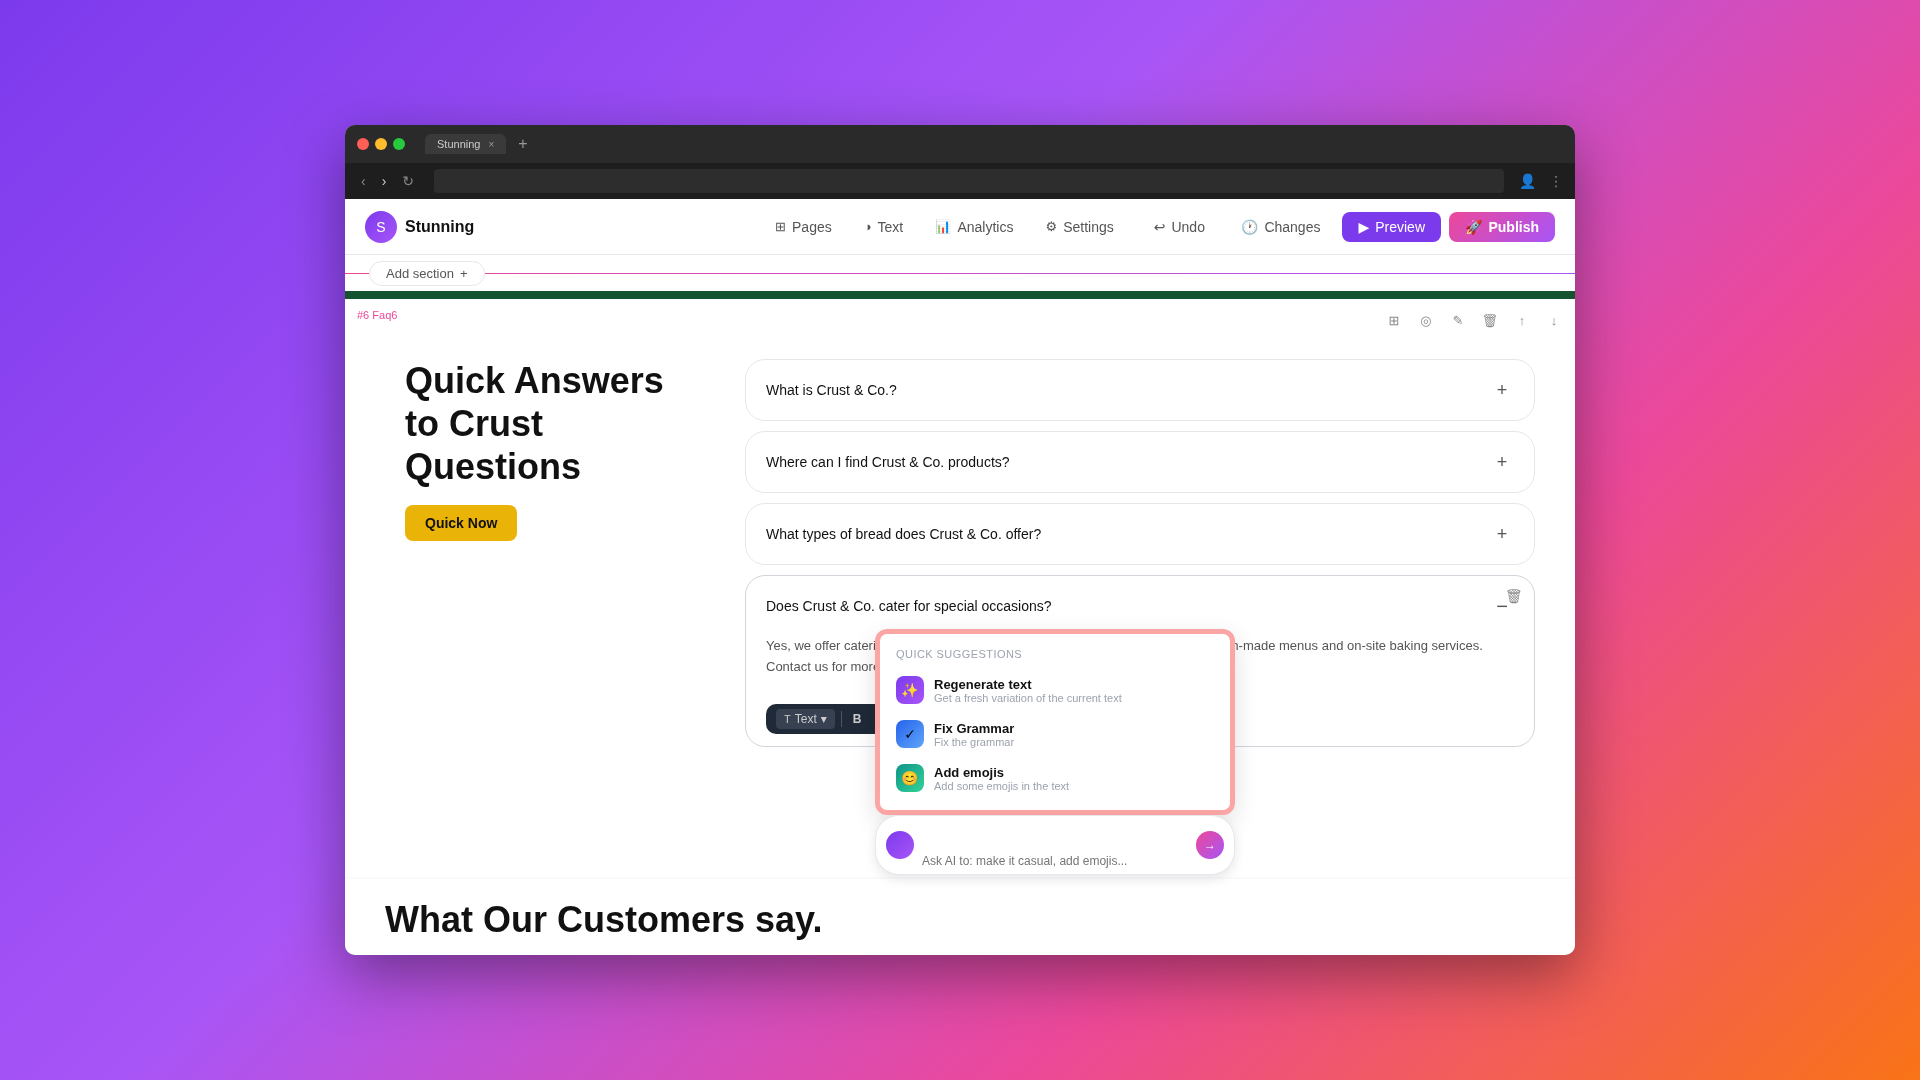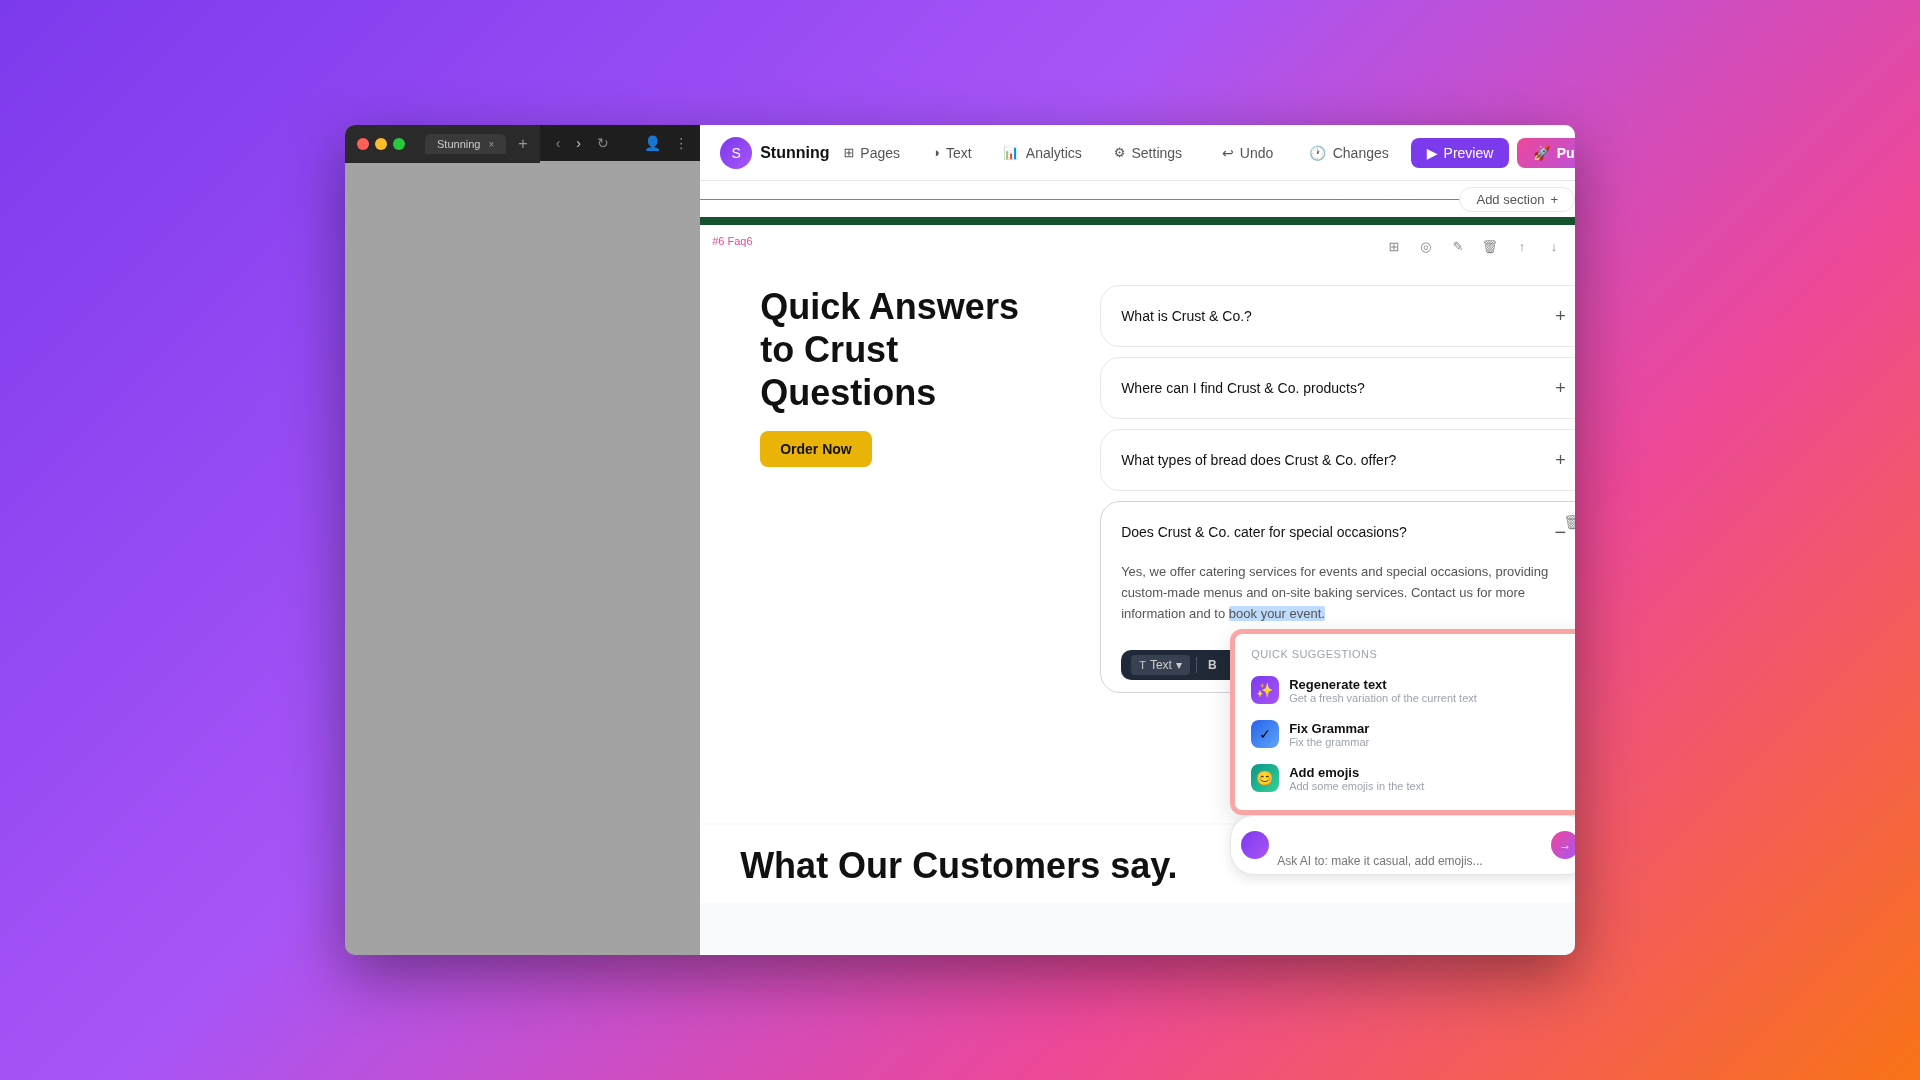--- a/index.html
+++ b/index.html
@@ -15,21 +15,21 @@
     }
 
     .browser-window {
       width: 1230px;
       height: 830px;
       background: #a3a3a3;
       border-radius: 10px;
       box-shadow: 0 20px 60px rgba(0,0,0,0.4);
       overflow: hidden;
       display: flex;
-      flex-direction: row;
+      flex-direction: column;
     }
 
     
     .browser-chrome {
       background: #2a2a2a;
       height: 38px;
       display: flex;
       align-items: center;
       padding: 0 12px;
       gap: 8px;
@@ -205,25 +205,26 @@
       cursor: pointer;
       display: flex;
       align-items: center;
       gap: 6px;
     }
 
     
     .add-section-bar {
       display: flex;
       align-items: center;
-      justify-content: flex-end;
+      justify-content: flex-start;
       height: 36px;
       position: relative;
       flex-shrink: 0;
       background: #fff;
+      padding-left: 24px;
     }
     .add-section-line {
       position: absolute;
       left: 0;
       right: 0;
       top: 50%;
       height: 1px;
       background: linear-gradient(90deg, #ec4899, #a855f7);
     }
     .add-section-btn {
@@ -641,21 +642,21 @@
           <button class="section-toolbar-btn">✎</button>
           <button class="section-toolbar-btn">🗑</button>
           <button class="section-toolbar-btn">↑</button>
           <button class="section-toolbar-btn">↓</button>
         </div>
 
         <div class="faq-section">
 
           <div class="faq-left">
             <h1 class="faq-title">Quick Answers to Crust Questions</h1>
-            <button class="btn-order">Order Now</button>
+            <button class="btn-order">Quick Now</button>
           </div>
 
           <div class="faq-right">
 
             <div class="faq-item">
               <div class="faq-header">
                 <span class="faq-question">What is Crust &amp; Co.?</span>
                 <button class="faq-toggle">+</button>
               </div>
             </div>

